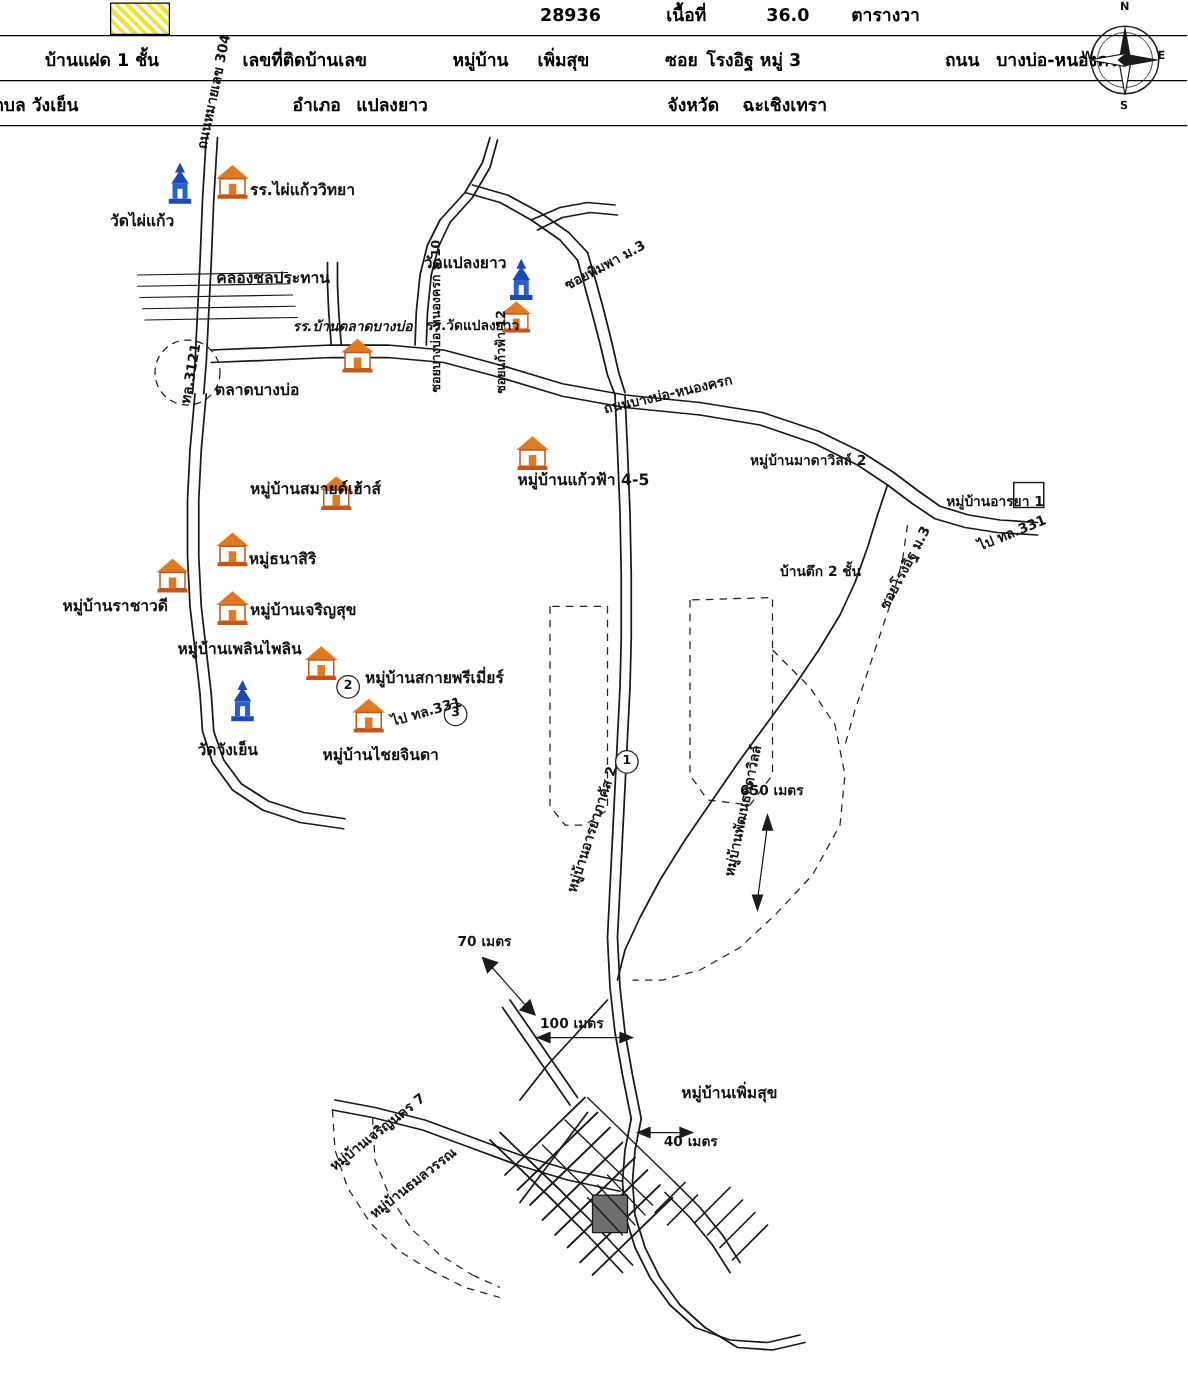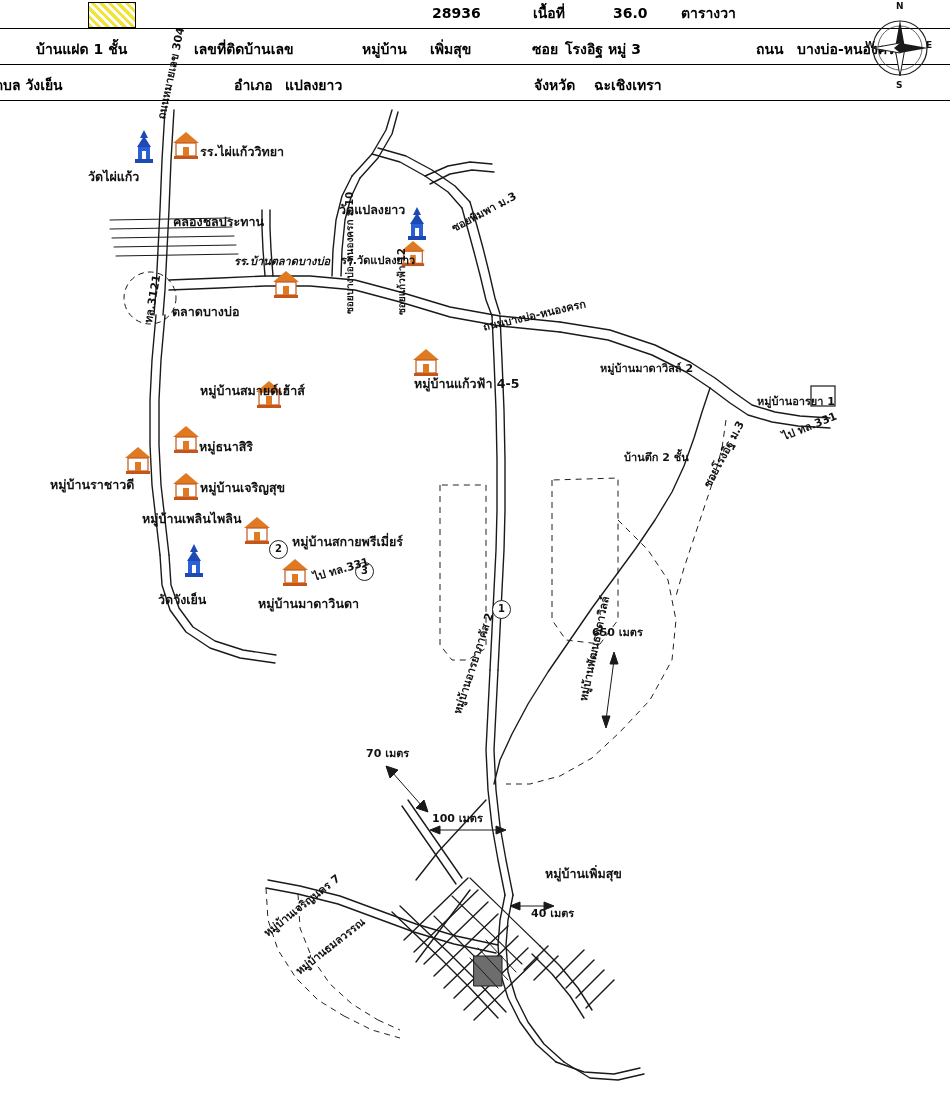--- a/index.html
+++ b/index.html
@@ -435,21 +435,21 @@
     <div class="mlabel" style="left:200px;top:284px;">หมู่บ้านสมายด์เฮ้าส์</div>
     <div class="mlabel" style="left:414px;top:277px;">หมู่บ้านแก้วฟ้า 4-5</div>
     <div class="mlabel sm" style="left:600px;top:263px;">หมู่บ้านมาดาวิลล์ 2</div>
     <div class="mlabel sm" style="left:757px;top:296px;">หมู่บ้านอารยา 1</div>
     <div class="mlabel" style="left:199px;top:340px;">หมู่ธนาสิริ</div>
     <div class="mlabel" style="left:50px;top:378px;">หมู่บ้านราชาวดี</div>
     <div class="mlabel" style="left:200px;top:381px;">หมู่บ้านเจริญสุข</div>
     <div class="mlabel" style="left:142px;top:412px;">หมู่บ้านเพลินไพลิน</div>
     <div class="mlabel" style="left:292px;top:435px;">หมู่บ้านสกายพรีเมี่ยร์</div>
     <div class="mlabel" style="left:158px;top:469px;margin-top:24px;">วัดวังเย็น</div>
-    <div class="mlabel" style="left:258px;top:497px;">หมู่บ้านมาดาวินดา</div>
+    <div class="mlabel" style="left:258px;top:497px;">หมู่บ้านไชยจินดา</div>
     <div class="mlabel sm" style="left:624px;top:352px;">บ้านตึก 2 ชั้น</div>
     <div class="mlabel" style="left:545px;top:767px;">หมู่บ้านเพิ่มสุข</div>
     <div class="mlabel sm rotm" style="left:262px;top:830px;transform:rotate(-38deg);">หมู่บ้านเจริญนคร 7</div>
     <div class="mlabel sm rotm" style="left:294px;top:868px;transform:rotate(-38deg);">หมู่บ้านธมลวรรณ</div>
     <div class="mlabel sm rotm" style="left:452px;top:612px;transform:rotate(-72deg);">หมู่บ้านอารยาภาคัส 2</div>
     <div class="mlabel sm rotm" style="left:578px;top:600px;transform:rotate(-78deg);">หมู่บ้านพัฒนธนดาวิลล์</div>
 
     <div class="mlabel sm rotm" style="left:156px;top:18px;transform:rotate(-78deg);">ถนนหมายเลข 304</div>
     <div class="mlabel sm rotm" style="left:143px;top:222px;transform:rotate(-80deg);">ทล.3121</div>
     <div class="mlabel sm rotm" style="left:482px;top:222px;transform:rotate(-13deg);">ถนนบางบ่อ-หนองครก</div>

